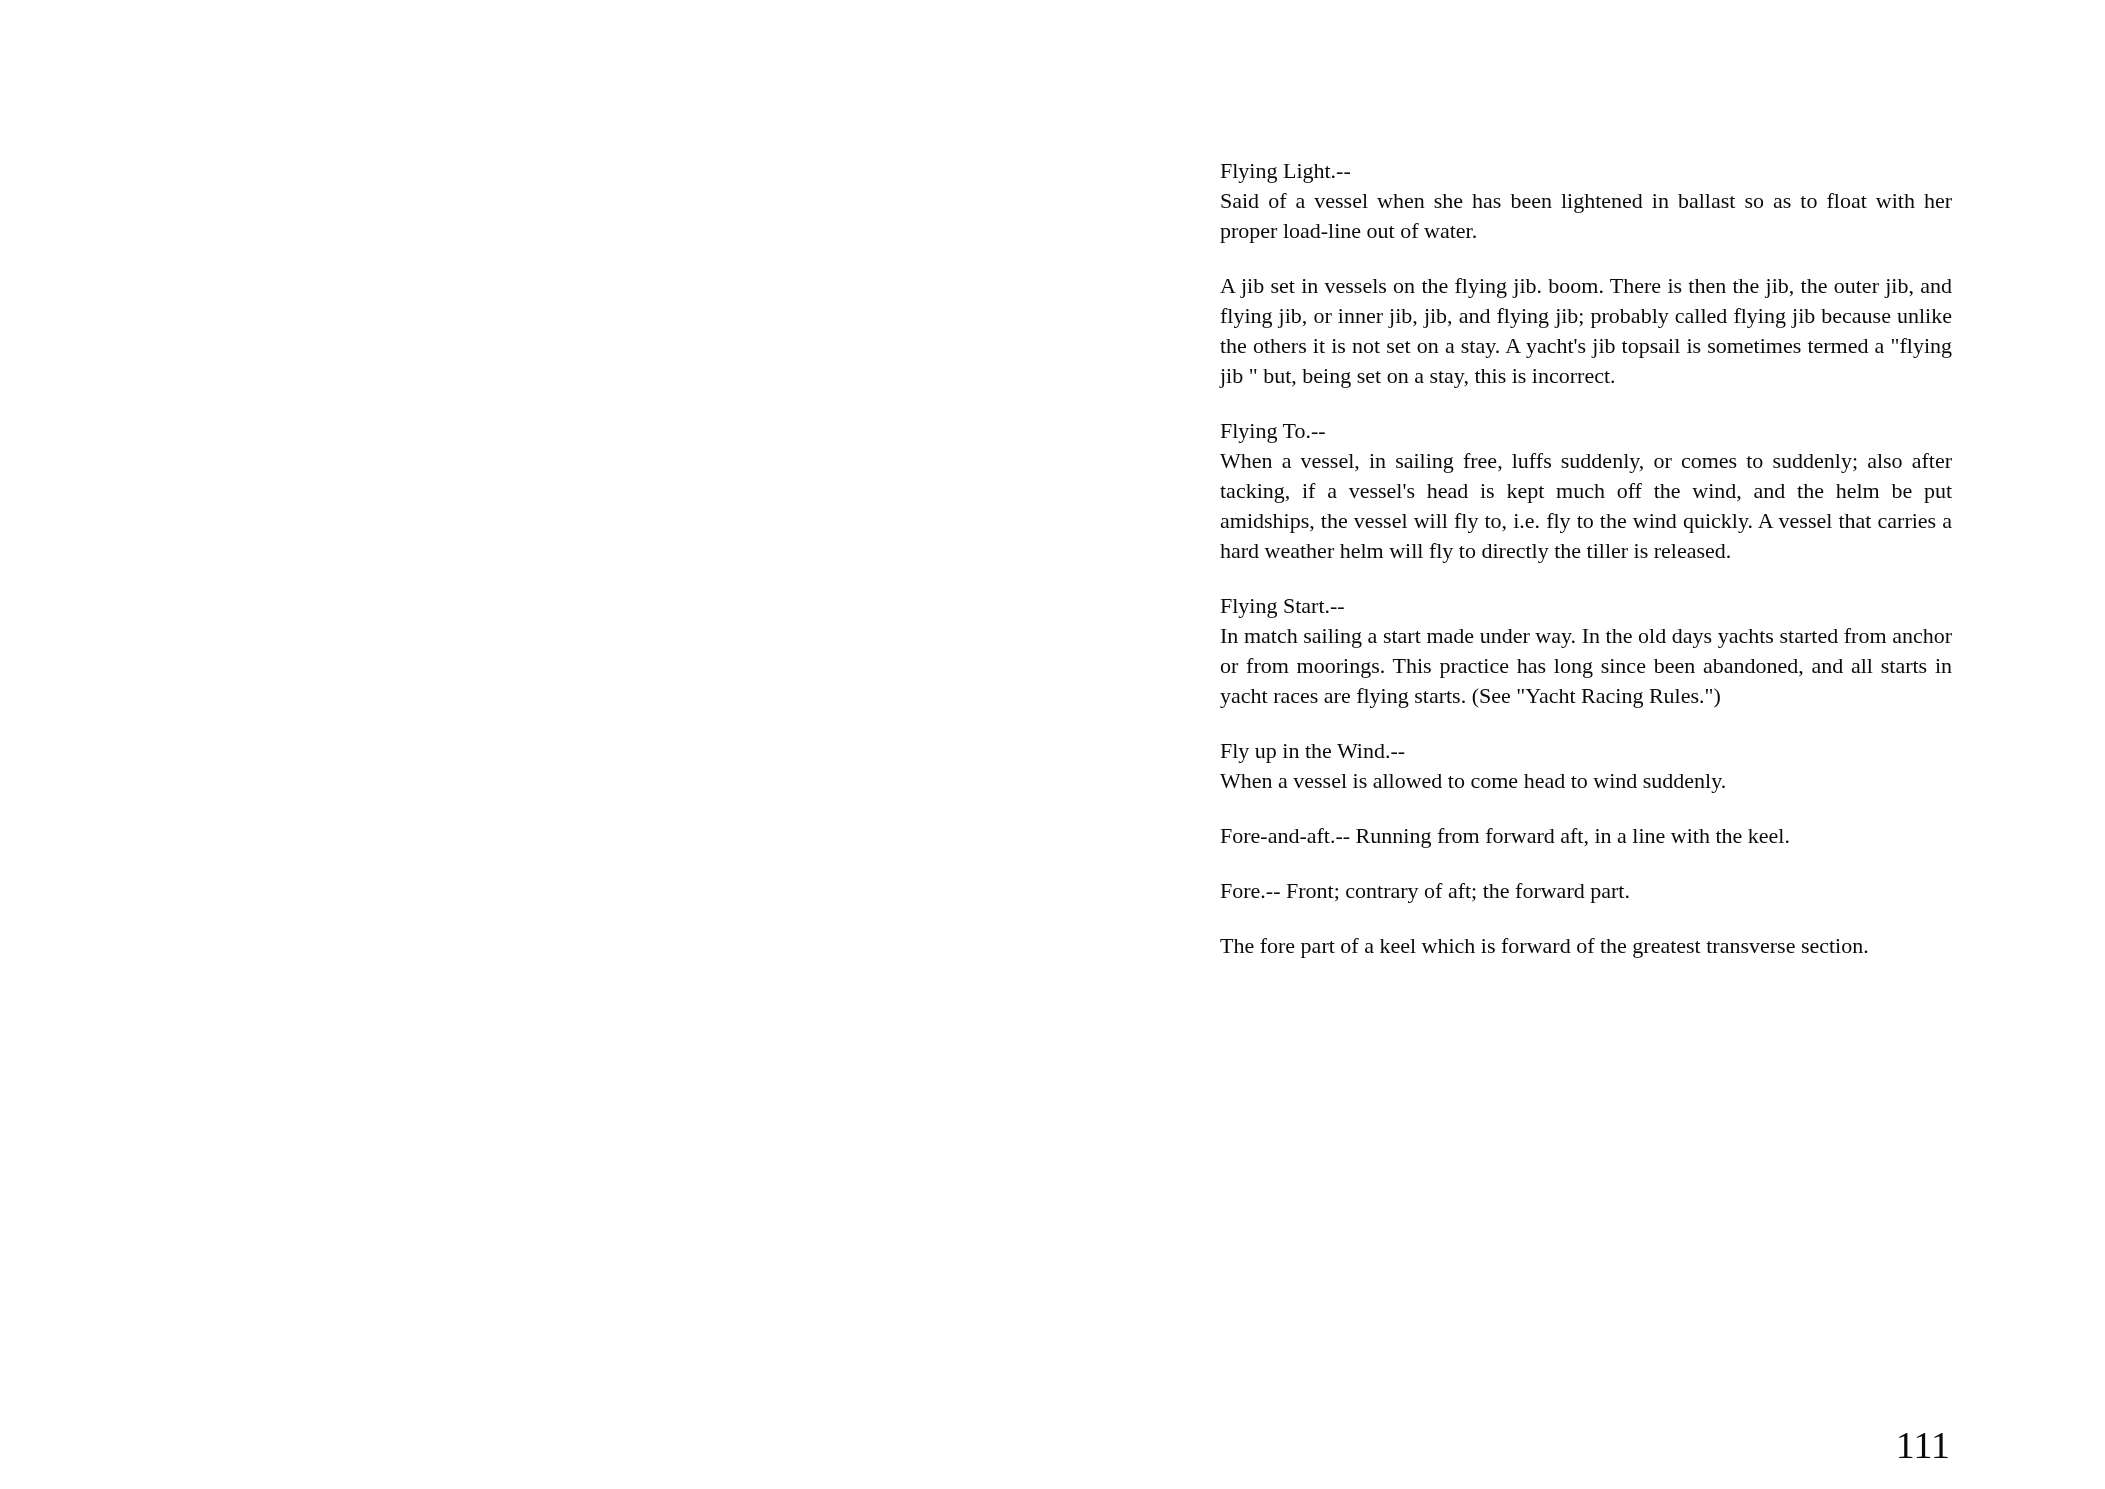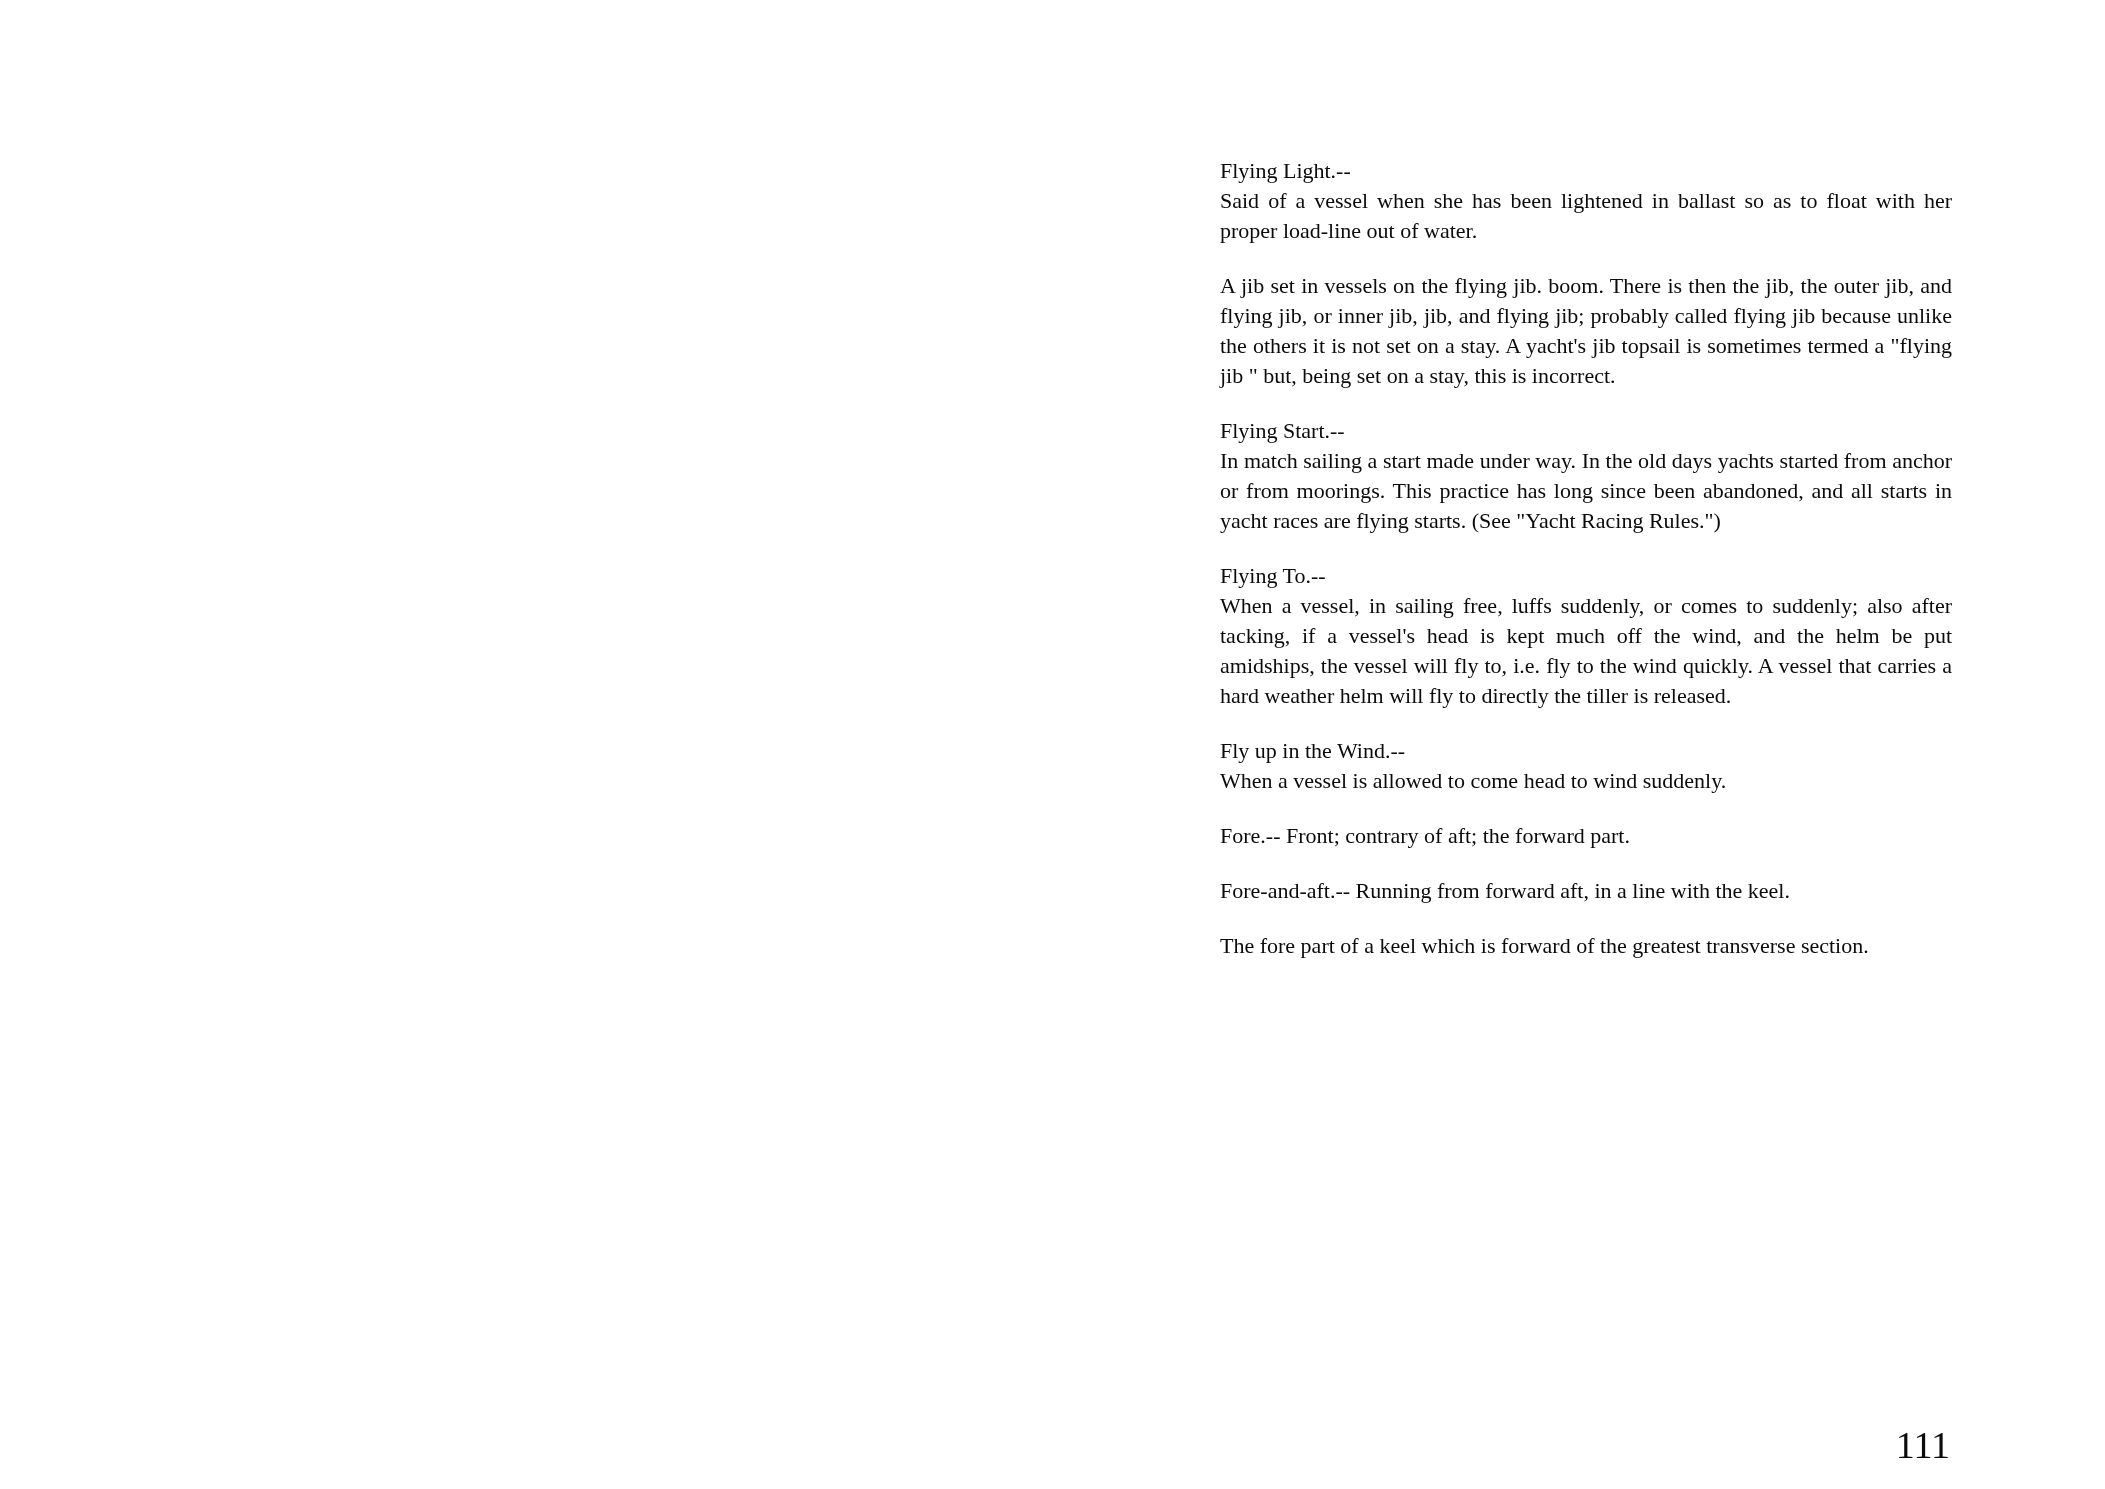--- a/index.html
+++ b/index.html
@@ -60,43 +60,43 @@
     <div class="term">Flying Light.--</div>
     <div class="definition">Said of a vessel when she has been lightened in ballast so as to float with her proper load-line out of water.</div>
   </div>
 
   <div class="entry">
 
     <div class="definition">A jib set in vessels on the flying jib. boom. There is then the jib, the outer jib, and flying jib, or inner jib, jib, and flying jib; probably called flying jib because unlike the others it is not set on a stay. A yacht's jib topsail is sometimes termed a "flying jib " but, being set on a stay, this is incorrect.</div>
   </div>
 
   <div class="entry">
-    <div class="term">Flying Start.--</div>
-    <div class="definition">In match sailing a start made under way. In the old days yachts started from anchor or from moorings. This practice has long since been abandoned, and all starts in yacht races are flying starts. (See "Yacht Racing Rules.")</div>
+    <div class="term">Flying To.--</div>
+    <div class="definition">When a vessel, in sailing free, luffs suddenly, or comes to suddenly; also after tacking, if a vessel's head is kept much off the wind, and the helm be put amidships, the vessel will fly to, i.e. fly to the wind quickly. A vessel that carries a hard weather helm will fly to directly the tiller is released.</div>
   </div>
 
   <div class="entry">
-    <div class="term">Flying To.--</div>
-    <div class="definition">When a vessel, in sailing free, luffs suddenly, or comes to suddenly; also after tacking, if a vessel's head is kept much off the wind, and the helm be put amidships, the vessel will fly to, i.e. fly to the wind quickly. A vessel that carries a hard weather helm will fly to directly the tiller is released.</div>
+    <div class="term">Flying Start.--</div>
+    <div class="definition">In match sailing a start made under way. In the old days yachts started from anchor or from moorings. This practice has long since been abandoned, and all starts in yacht races are flying starts. (See "Yacht Racing Rules.")</div>
   </div>
 
   <div class="entry">
     <div class="term">Fly up in the Wind.--</div>
     <div class="definition">When a vessel is allowed to come head to wind suddenly.</div>
   </div>
 
 
   <div class="entry">
 
-    <div class="definition">Fore.-- Front; contrary of aft; the forward part.</div>
+    <div class="definition">Fore-and-aft.-- Running from forward aft, in a line with the keel.</div>
   </div>
 
   <div class="entry">
 
-    <div class="definition">Fore-and-aft.-- Running from forward aft, in a line with the keel.</div>
+    <div class="definition">Fore.-- Front; contrary of aft; the forward part.</div>
   </div>
 
 
   <div class="entry">
     <div class="definition">The fore part of a keel which is forward of the greatest transverse section.</div>
   </div>
 </div>
   <div class="page-number">111</div>
 </div>
 

